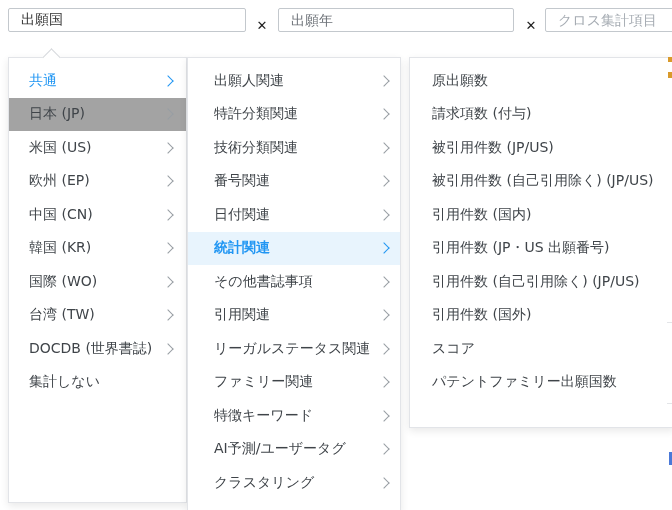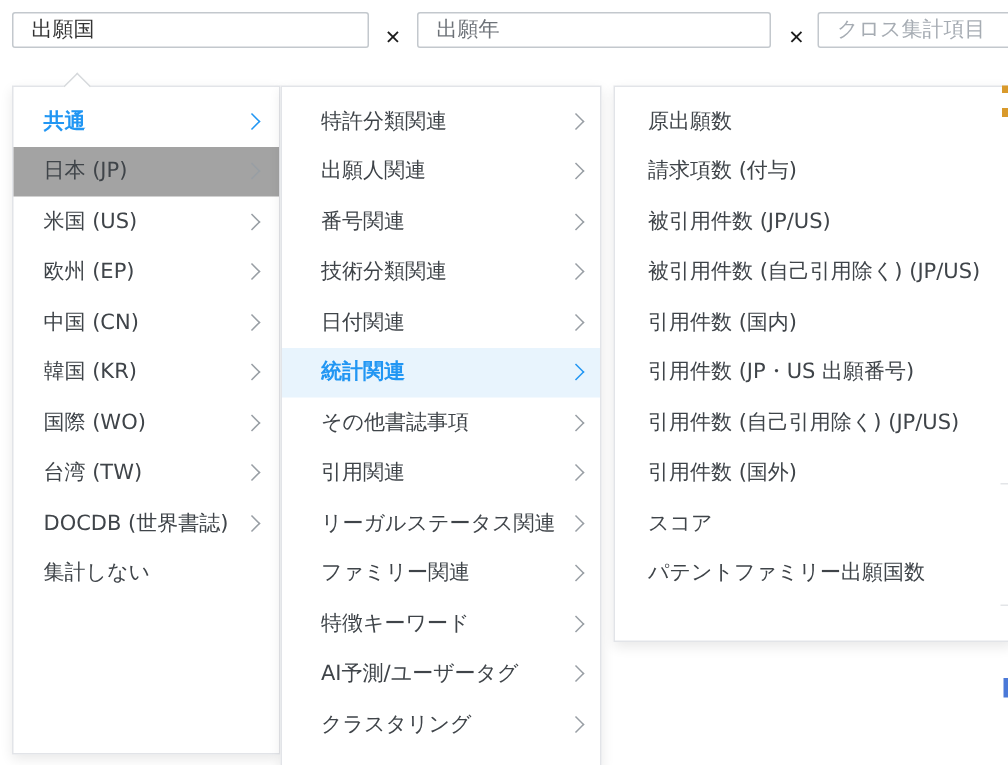--- a/index.html
+++ b/index.html
@@ -43,21 +43,21 @@
     font-size:14px;color:#3f4449;white-space:nowrap;
     padding:0 14px 0 20px;
   }
   #panel2 .menu-item{padding-left:26px;padding-right:12px;}
   #panel3 .menu-item{padding-left:22px;}
   .chev{
     width:7px;height:7px;margin-left:auto;flex:0 0 auto;
     border-top:1.6px solid #989ea4;border-right:1.6px solid #989ea4;
     transform:rotate(45deg);
   }
-  .sel{color:#2196f3;font-weight:700;justify-content:space-between;}
+  .sel{color:#2196f3;font-weight:400;justify-content:space-between;}
   .sel .chev{border-color:#2196f3;}
   .sel-bg{background:#e8f4fd;color:#2196f3;font-weight:700;}
   .sel-bg .chev{border-color:#2196f3;}
   .hov{background:#a3a3a3;gap:20px;}
   
   .artifact{position:absolute;}
   #art-orange-1{left:668px;top:57px;width:4px;height:5px;background:#d99a2b;}
   #art-orange-2{left:668px;top:72px;width:4px;height:6px;background:#d99a2b;}
   #art-blue-1{left:669px;top:452px;width:3px;height:13px;background:#4b79d8;}
   .art-line{position:absolute;height:1px;background:#e3e5e8;}
@@ -113,33 +113,33 @@
       <span>DOCDB (世界書誌)</span>
       <span class="chev"></span>
     </div>
     <div class="menu-item">
       <span>集計しない</span>
     </div>
   </div>
 
   <div id="panel2" class="panel">
     <div class="menu-item">
+      <span>出願人関連</span>
+      <span class="chev"></span>
+    </div>
+    <div class="menu-item">
       <span>特許分類関連</span>
       <span class="chev"></span>
     </div>
     <div class="menu-item">
-      <span>出願人関連</span>
+      <span>技術分類関連</span>
       <span class="chev"></span>
     </div>
     <div class="menu-item">
       <span>番号関連</span>
-      <span class="chev"></span>
-    </div>
-    <div class="menu-item">
-      <span>技術分類関連</span>
       <span class="chev"></span>
     </div>
     <div class="menu-item">
       <span>日付関連</span>
       <span class="chev"></span>
     </div>
     <div class="menu-item sel-bg">
       <span>統計関連</span>
       <span class="chev"></span>
     </div>

